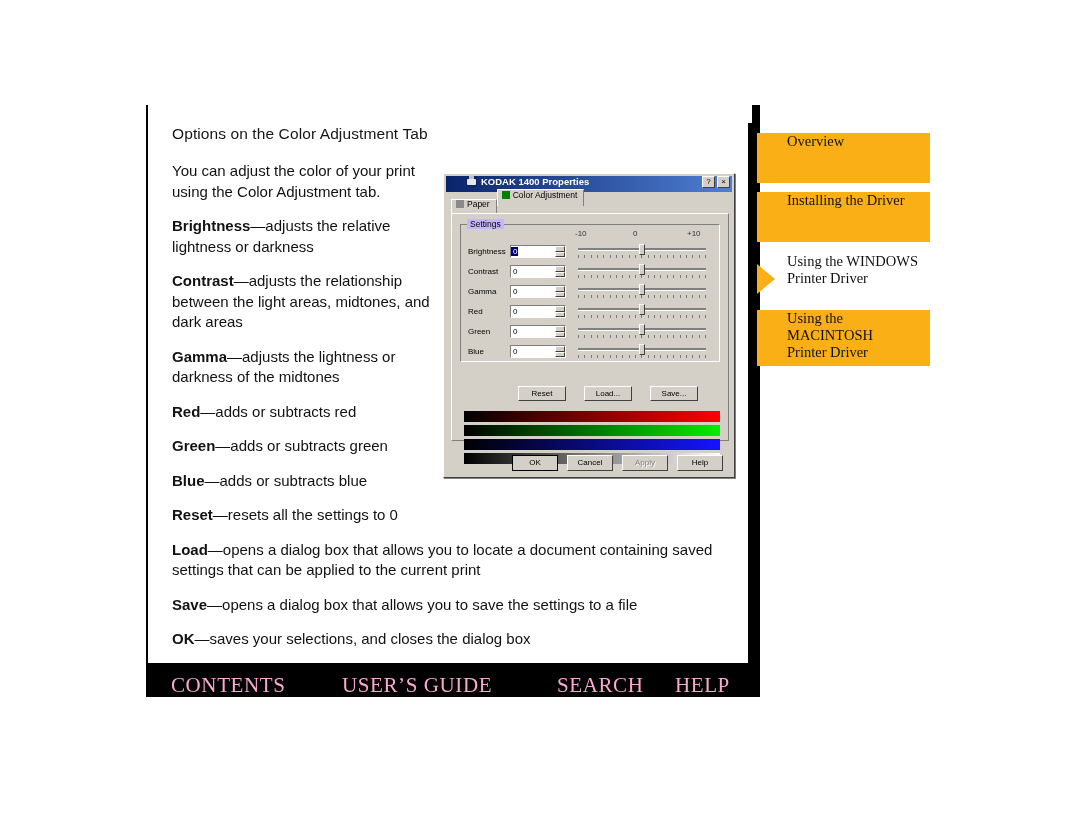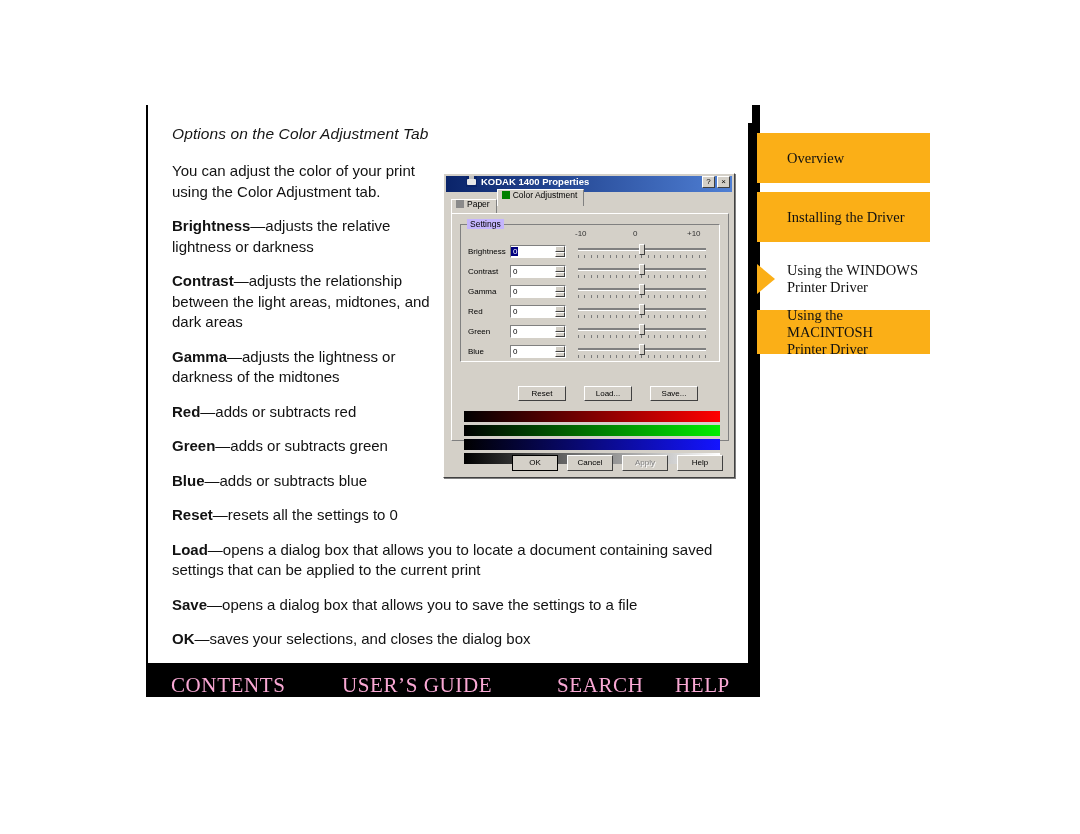--- a/index.html
+++ b/index.html
@@ -40,21 +40,20 @@
     height: 558px;
     background: #ffffff;
   }
 
   
   .doc-title {
     position: absolute;
     left: 24px;
     top: 20px;
     font-size: 15.5px;
-    font-style: italic;
     color: #161616;
     letter-spacing: 0.1px;
   }
   .body-col {
     position: absolute;
     left: 24px;
     top: 56px;
     width: 570px;
   }
   .para {
@@ -88,21 +87,21 @@
     width: 173px;
     background: #FBAF17;
     color: #111111;
     font-family: "Liberation Serif", serif;
     font-size: 14.5px;
     line-height: 17px;
     box-sizing: border-box;
     padding-left: 30px;
     display: flex;
     flex-direction: column;
-    justify-content: center;
+    justify-content: flex-start;
   }
   .nav-item.current {
     background: transparent;
     padding-left: 30px;
   }
   .nav-item .marker {
     position: absolute;
     left: 0px;
     top: 50%;
     transform: translateY(-50%);
@@ -722,21 +721,21 @@
         <span>Overview</span>
       </div>
       <div class="nav-item" style="top: 67px; height: 50px;">
         <span>Installing the Driver</span>
       </div>
       <div class="nav-item current" style="top: 128px; height: 52px;">
         <span class="marker"></span>
         <span>Using the WINDOWS</span>
         <span>Printer Driver</span>
       </div>
-      <div class="nav-item" style="top: 185px; height: 44px;">
+      <div class="nav-item" style="top: 185px; height: 56px;">
         <span>Using the</span>
         <span>MACINTOSH</span>
         <span>Printer Driver</span>
       </div>
     </div>
 
   <div class="bottom-bar">
     <span class="bb-contents">CONTENTS</span>
     <span class="bb-guide">USER’S GUIDE</span>
     <span class="bb-search">SEARCH</span>

